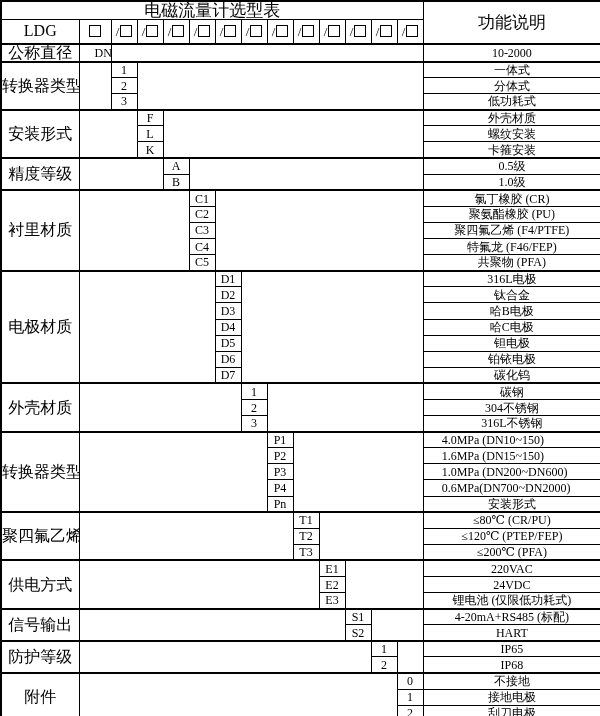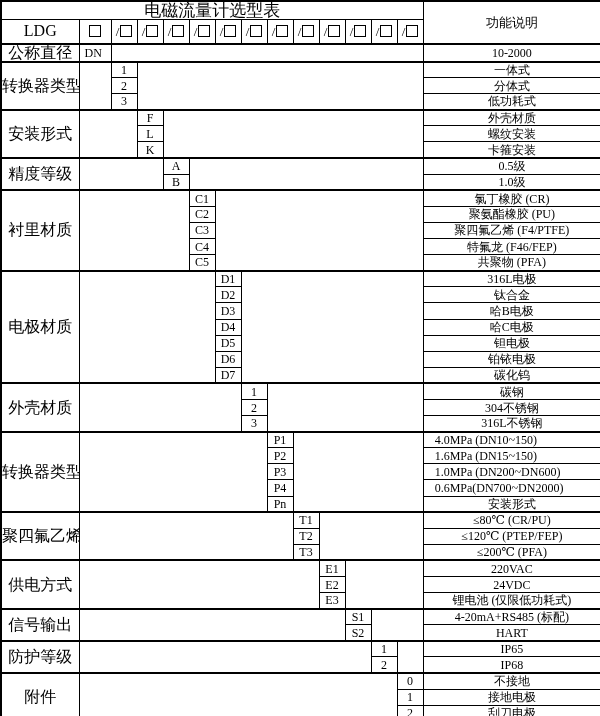--- a/index.html
+++ b/index.html
@@ -12,26 +12,26 @@
     border:2px solid #000;background:#fff;
   }
   td{
     border:1px solid #000;padding:0;margin:0;text-align:center;vertical-align:middle;
     font-size:12px;line-height:1;overflow:hidden;white-space:nowrap;
   }
   tr.r-title{height:14px;}
   tr.r-codes{height:24px;}
   tr.r-data{height:16.1px;}
   td.title{font-size:17px;}
-  td.fhdr{font-size:13px;}
+  td.fhdr{font-size:17px;}
   td.lbl{font-size:16px;}
   td.desc{font-size:12px;text-align:center;}
-  td.dl{text-align:left;padding-left:11px;}
+  td.dl{text-align:left;padding-left:18px;}
   td.code{font-size:12px;}
-  td.dn{text-align:left;padding-left:5px;}
+  td.dn{text-align:left;padding-left:15px;}
   td.ldg{font-size:16px;text-align:center;}
   td.gt{border-top:2px solid #000;}
   .bx{display:inline-block;width:10px;height:10px;border:1px solid #000;vertical-align:-1px;}
   .sl{font-size:13px;margin-right:1px;}
 </style>
 </head>
 <body>
 
 <div class="sheet">
   <table class="sel">

